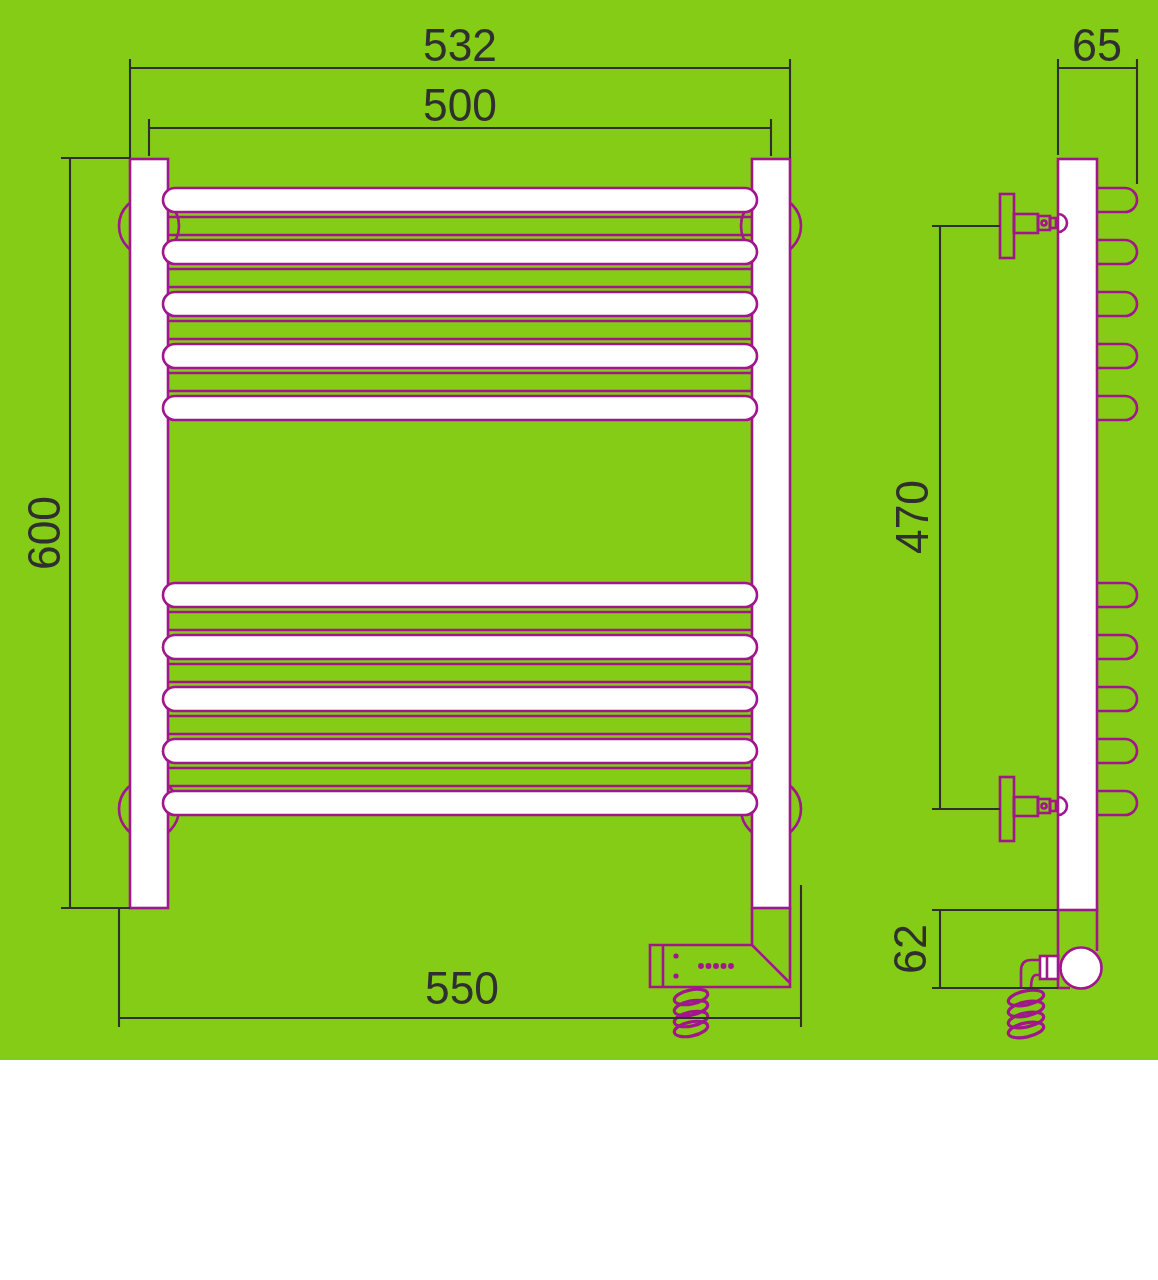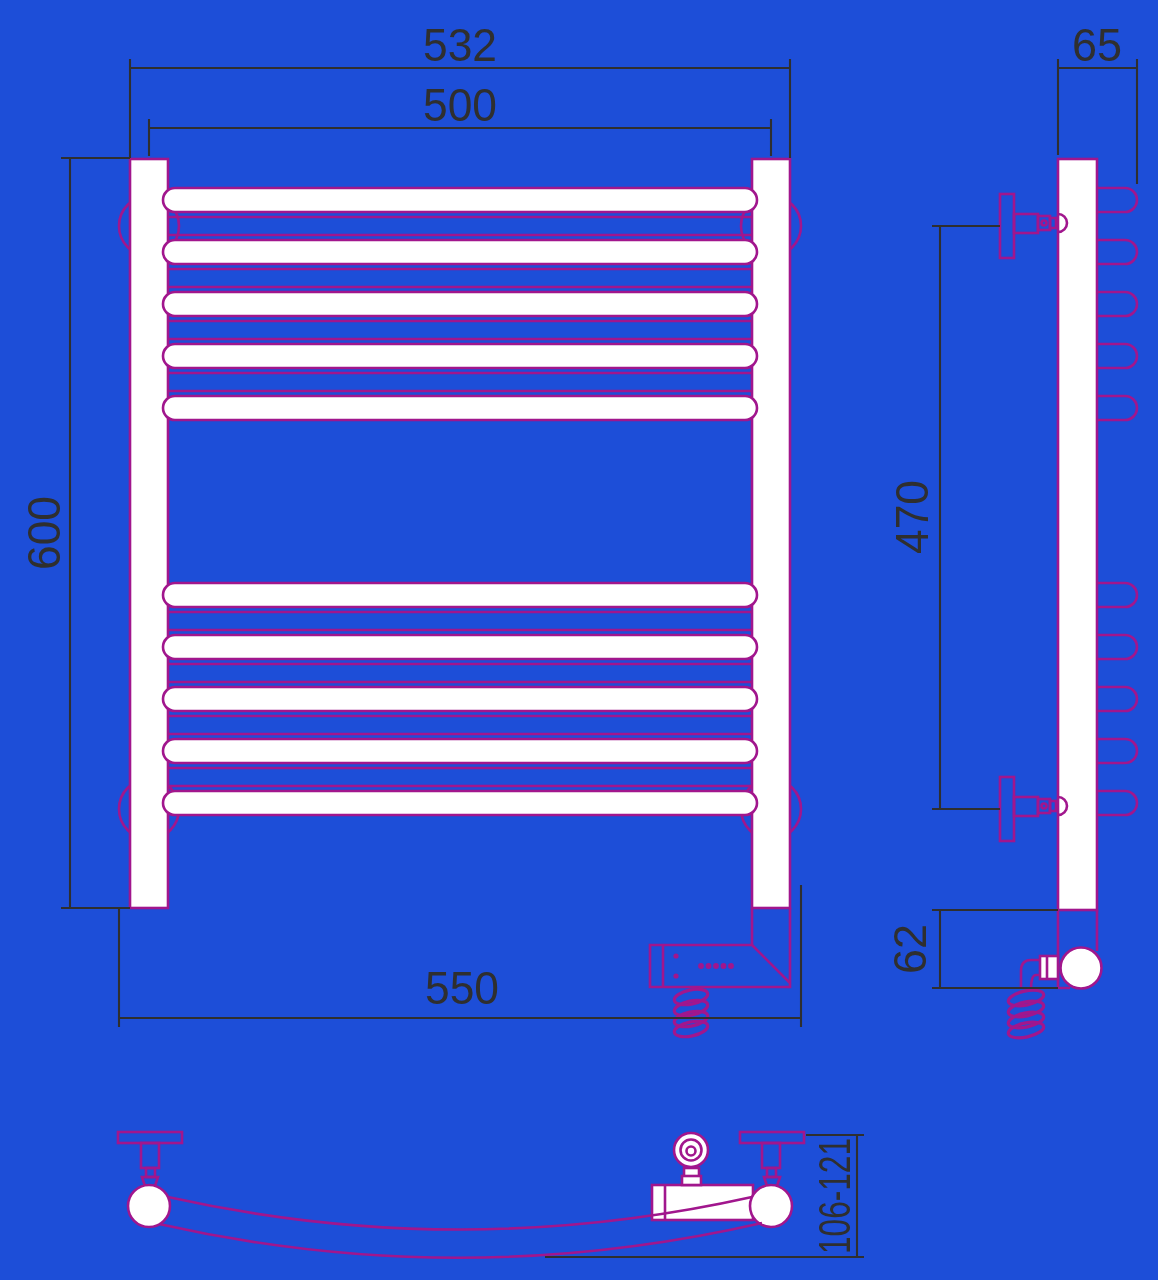--- a/index.html
+++ b/index.html
@@ -1,16 +1,16 @@
 <!DOCTYPE html>
 <html><head>
 <meta charset="utf-8">
 <style>
   html,body{margin:0;padding:0;background:#fff;}
-  .canvas{width:1158px;height:1280px;background:#1d4ed8;position:relative;overflow:hidden;}
+  .canvas{width:1158px;height:1060px;background:#84cc16;position:relative;overflow:hidden;}
   svg{display:block;}
   text{font-family:"Liberation Sans","DejaVu Sans",sans-serif;fill:#2F2F2F;}
 </style>
 </head>
 <body>
 
 <div class="canvas">
 <svg width="1158" height="1280" viewBox="0 0 1158 1280">
 
   <g stroke="#A1168D" fill="none" stroke-width="2.6">

